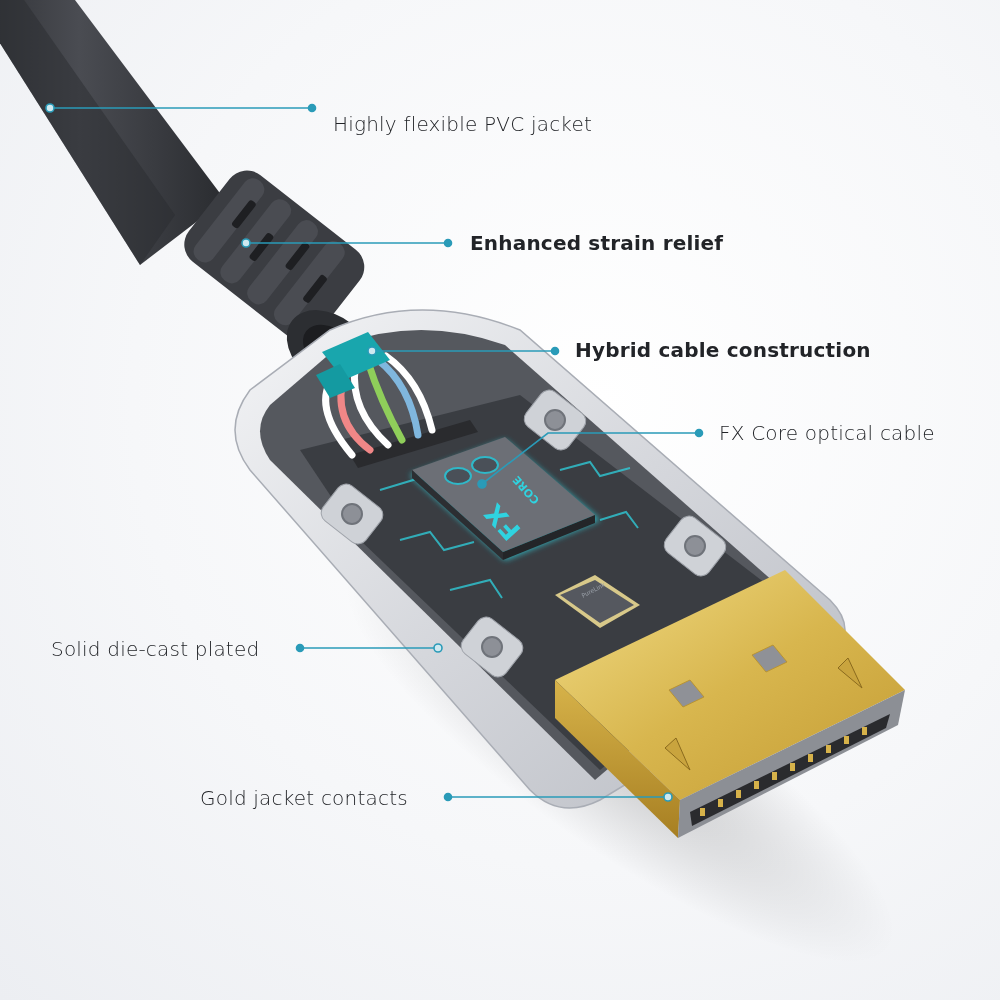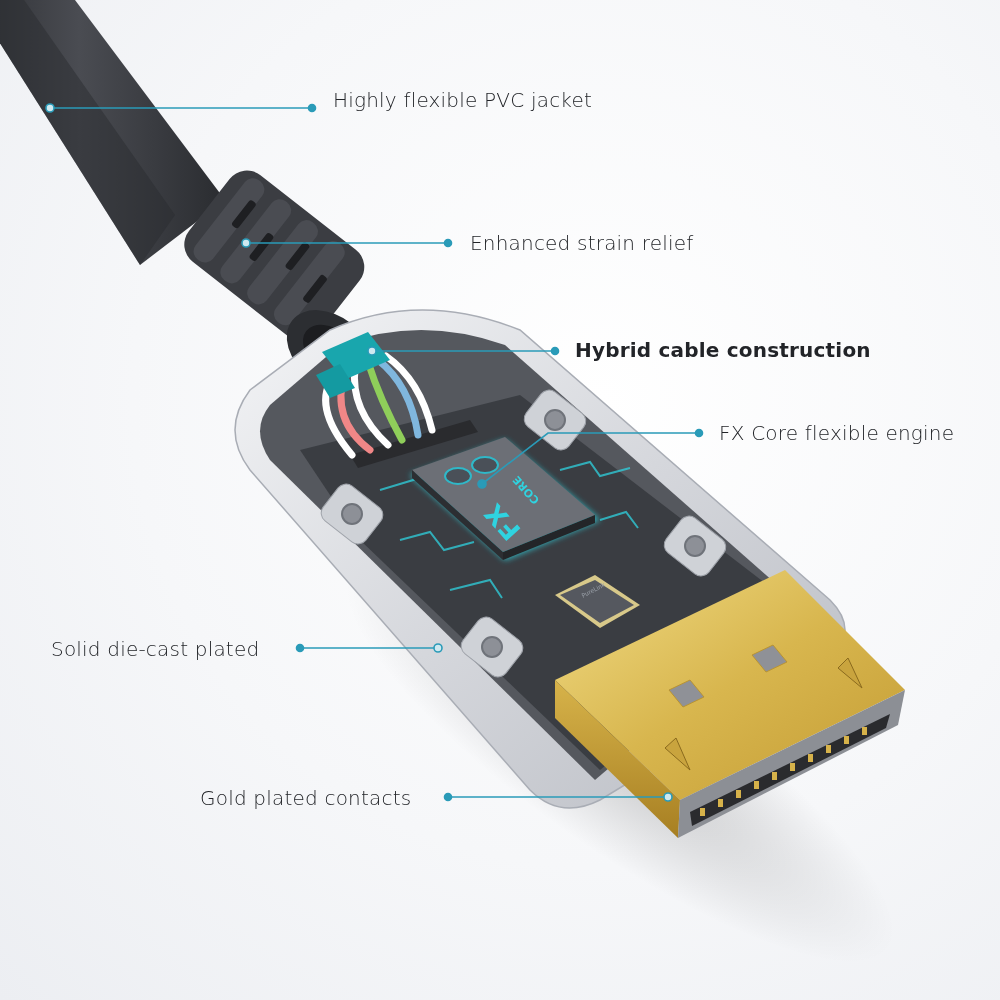--- a/index.html
+++ b/index.html
@@ -185,19 +185,19 @@
         <circle cx="438" cy="648" r="4" fill="#cfe9f0"></circle>
       </g>
       <g>
         <line x1="448" y1="797" x2="668" y2="797"></line>
         <circle cx="448" cy="797" r="3.5" fill="#2a9bb8"></circle>
         <circle cx="668" cy="797" r="4" fill="#cfe9f0"></circle>
       </g>
     </g>
   </svg>
 
-  <div class="label" style="left:333px; top:88px;">Highly flexible PVC jacket</div>
-  <div class="label" style="left:470px; top:231px;">Enhanced strain relief</div>
+  <div class="label" style="left:333px; top:112px;">Highly flexible PVC jacket</div>
+  <div class="label" style="left:470px; top:231px;font-weight:bold;">Enhanced strain relief</div>
   <div class="label" style="left:575px; top:338px;font-weight:bold;">Hybrid cable construction</div>
-  <div class="label" style="left:719px; top:421px;">FX Core flexible engine</div>
+  <div class="label" style="left:719px; top:421px;">FX Core optical cable</div>
   <div class="label" style="left:51px; top:637px;">Solid die-cast plated</div>
-  <div class="label" style="left:200px; top:786px;">Gold plated contacts</div>
+  <div class="label" style="left:200px; top:786px;">Gold jacket contacts</div>
 </div>
 
 </body></html>

